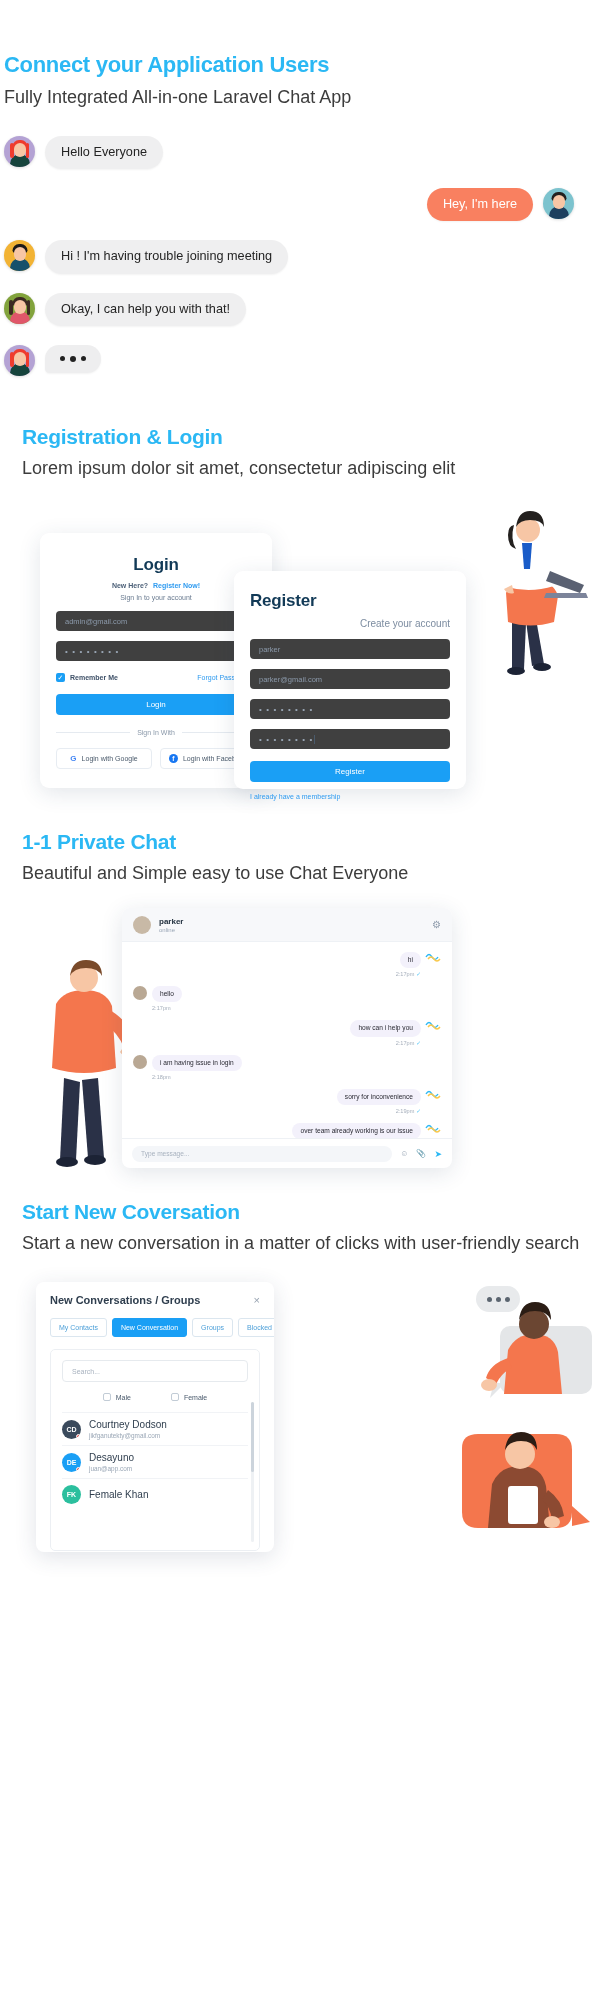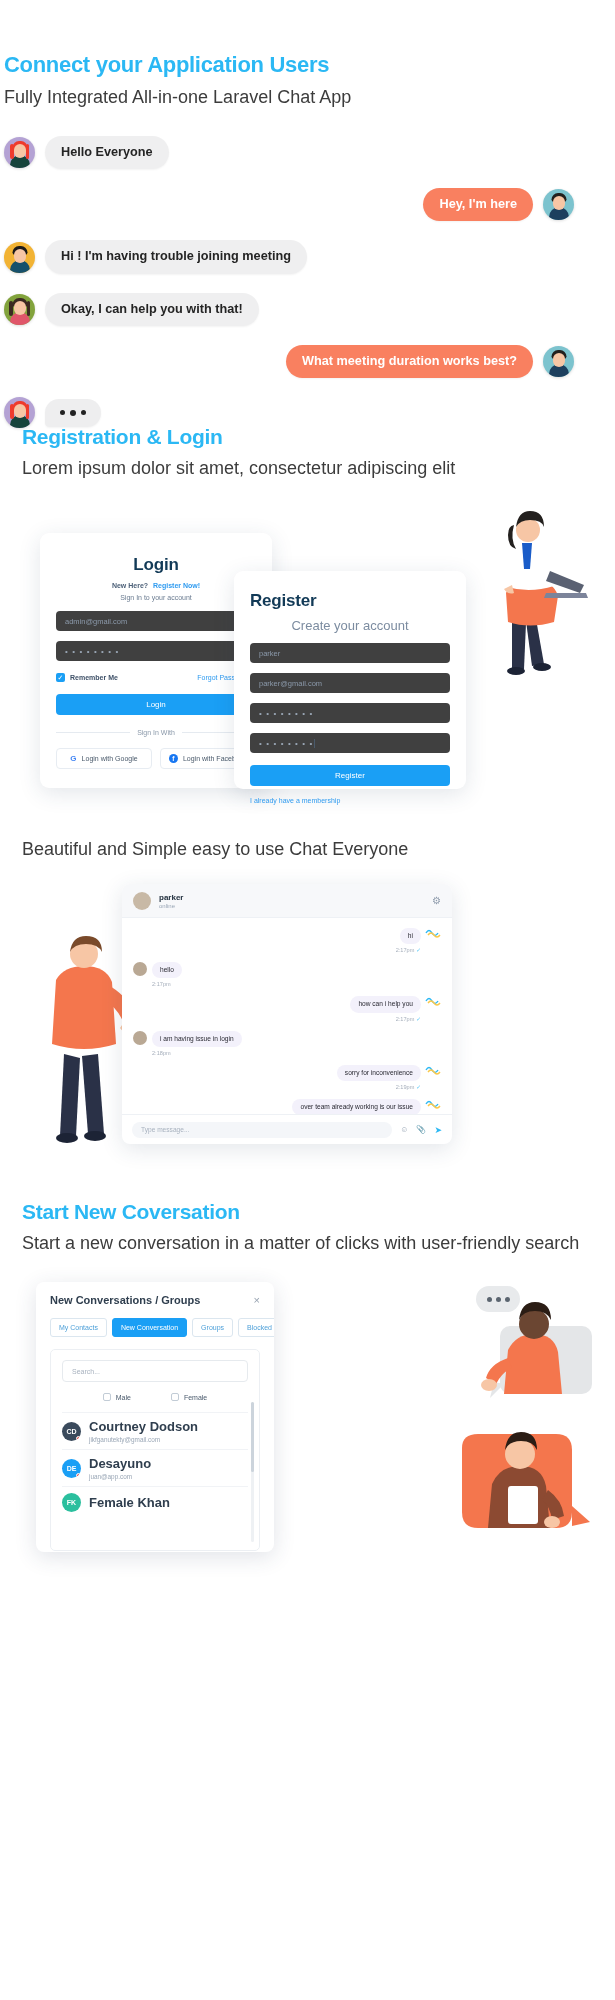--- a/index.html
+++ b/index.html
@@ -18,21 +18,21 @@
     letter-spacing: -0.3px;
   }
   .sec-sub {
     font-size: 18px; color: #3c3c3c; margin-top: 9px;
   }
 
   
   .hero { position: absolute; left: 4px; top: 12px; width: 580px; margin-top: 40px; }
   .hero .sec-title { font-size: 22px; }
   .chat-list { margin-top: 28px; width: 570px; }
-  .row { display: flex; align-items: center; margin-bottom: 19px; font-weight: bold; }
+  .row { display: flex; align-items: flex-start; margin-bottom: 19px; }
   .row.right { justify-content: flex-end; }
   .avatar {
     width: 31px; height: 31px; border-radius: 50%;
     flex: 0 0 31px; position: relative; overflow: hidden;
     box-shadow: 0 1px 3px rgba(0,0,0,.14);
   }
   .av-body { position:absolute; left:50%; transform:translateX(-50%);
              bottom:0; width:20px; height:13px; border-radius:10px 10px 0 0; }
   .av-head { position:absolute; left:50%; transform:translateX(-50%);
              top:7px; width:12px; height:14px; border-radius:6px; background:#f7c6a5; }
@@ -66,21 +66,21 @@
     box-shadow: 0 5px 22px rgba(40,60,90,.13);
   }
   .login-card { left:18px; top:32px; width:232px; height:255px; padding:22px 16px 0; }
   .register-card { left:212px; top:70px; width:232px; height:218px; padding:20px 16px 0; z-index:4; }
 
   .form-title { font-size:17px; font-weight:700; color:#123a57; text-align:center; letter-spacing:-0.2px;}
   .form-title.left { text-align:left; }
   .tiny-row { text-align:center; font-size:7px; color:#4b5f77; margin-top:7px; font-weight:700;}
   .tiny-row .lnk { color:#2f9bf0; margin-left:3px; }
   .tiny-sub { text-align:center; font-size:7px; color:#6b7c91; margin-top:5px; }
-  .tiny-sub.left { text-align:center; font-size:13px; color:#7c8ca0; margin-top:7px;}
+  .tiny-sub.left { text-align:right; font-size:10px; color:#7c8ca0; margin-top:7px;}
 
   .fld {
     background:#404040; border-radius:4px; height:20px;
     display:flex; align-items:center; padding:0 9px;
     font-size:7.5px; color:#8b99aa; margin-top:10px;
   }
   .fld.dots { letter-spacing:1.1px; color:#9aa7b6; font-size:8px;}
   .caret { display:inline-block; width:1px; height:9px; background:#4a5a6b; margin-left:1px;}
 
   .opt-row { display:flex; align-items:center; justify-content:space-between; margin-top:12px; }
@@ -187,21 +187,21 @@
   .gsq { width:8px;height:8px;border:1px solid #c2ccd6; border-radius:2px;}
   .glbl { font-size:7px; color:#49596b; }
   .contacts { margin-top:11px; }
   .contact { display:flex; align-items:center; gap:8px; padding:6px 0;
              border-top:1px solid #f1f3f6; }
   .c-av { width:19px;height:19px;border-radius:50%; flex:0 0 19px;
           display:flex;align-items:center;justify-content:center;
           color:#fff;font-size:7px;font-weight:700; position:relative; overflow:hidden;}
   .c-dot { position:absolute; right:0; bottom:0; width:5px;height:5px;
            border-radius:50%; background:#f25c54; border:1px solid #fff; }
-  .c-name { font-size:13px; color:#2f3e4e; font-weight:700; }
+  .c-name { font-size:10px; color:#2f3e4e; font-weight:400; }
   .c-mail { font-size:6.4px; color:#9aa7b6; margin-top:2px; }
   .scroll-track { position:absolute; right:5px; top:52px; width:3px; height:140px;
                   background:#eef1f4; border-radius:2px; }
   .scroll-thumb { width:3px; height:70px; background:#ccd4dc; border-radius:2px; }
 
   .bubble-person { position:absolute; right:4px; top:10px; width:150px; height:125px; }
   .bubble-person2 { position:absolute; right:4px; top:140px; width:150px; height:140px; }
 
   .speech {
     position:absolute; background:#e8eaec; border-radius:18px;
@@ -253,28 +253,20 @@
         <div class="avatar" style="background:#82a33c;">
           <div class="av-body" style="background:#e0566a;"></div>
           <div class="av-side" style="left:5px;background:#3c2a22;"></div>
           <div class="av-side" style="right:5px;background:#3c2a22;"></div>
           <div class="av-hair" style="background:#3c2a22;"></div>
           <div class="av-head"></div>
         </div>
         <div class="bubble">Okay, I can help you with that!</div>
       </div>
 
-      <div class="row right">
-        <div class="bubble me">What meeting duration works best?</div>
-        <div class="avatar" style="background:#7cc3ce;">
-          <div class="av-body" style="background:#1d3f5e;"></div>
-          <div class="av-hair" style="background:#23201e;"></div>
-          <div class="av-head"></div>
-        </div>
-      </div>
 
       <div class="row">
         <div class="avatar" style="background:#b4a2d4;">
           <div class="av-body" style="background:#16443c;"></div>
           <div class="av-side" style="left:6px;background:#ef3b2d;"></div>
           <div class="av-side" style="right:6px;background:#ef3b2d;"></div>
           <div class="av-hair" style="background:#ef3b2d;"></div>
           <div class="av-head"></div>
         </div>
         <div class="typing">
@@ -362,20 +354,21 @@
         </div>
 
         <button class="btn-primary">Register</button>
         <div class="have-mem">I already have a membership</div>
       </div>
 
     </div>
   </section>
 
   <section class="chatsec">
+    <h2 class="sec-title">1-1 Private Chat</h2>
     <p class="sec-sub">Beautiful and Simple easy to use Chat Everyone</p>
 
     <div class="chat-stage">
 
       <svg class="man" viewBox="0 0 110 210">
         <path d="M34 118 L30 200 L46 200 L50 122 Z" fill="#2a3147"></path>
         <path d="M52 120 L58 198 L74 198 L68 118 Z" fill="#2a3147"></path>
         <ellipse cx="37" cy="202" rx="11" ry="5" fill="#1c2335"></ellipse>
         <ellipse cx="65" cy="200" rx="11" ry="5" fill="#1c2335"></ellipse>
         <path d="M26 44 q8 -14 28 -14 q22 0 28 16 l4 62 q-32 10 -64 0 Z" fill="#f4764d"></path>

